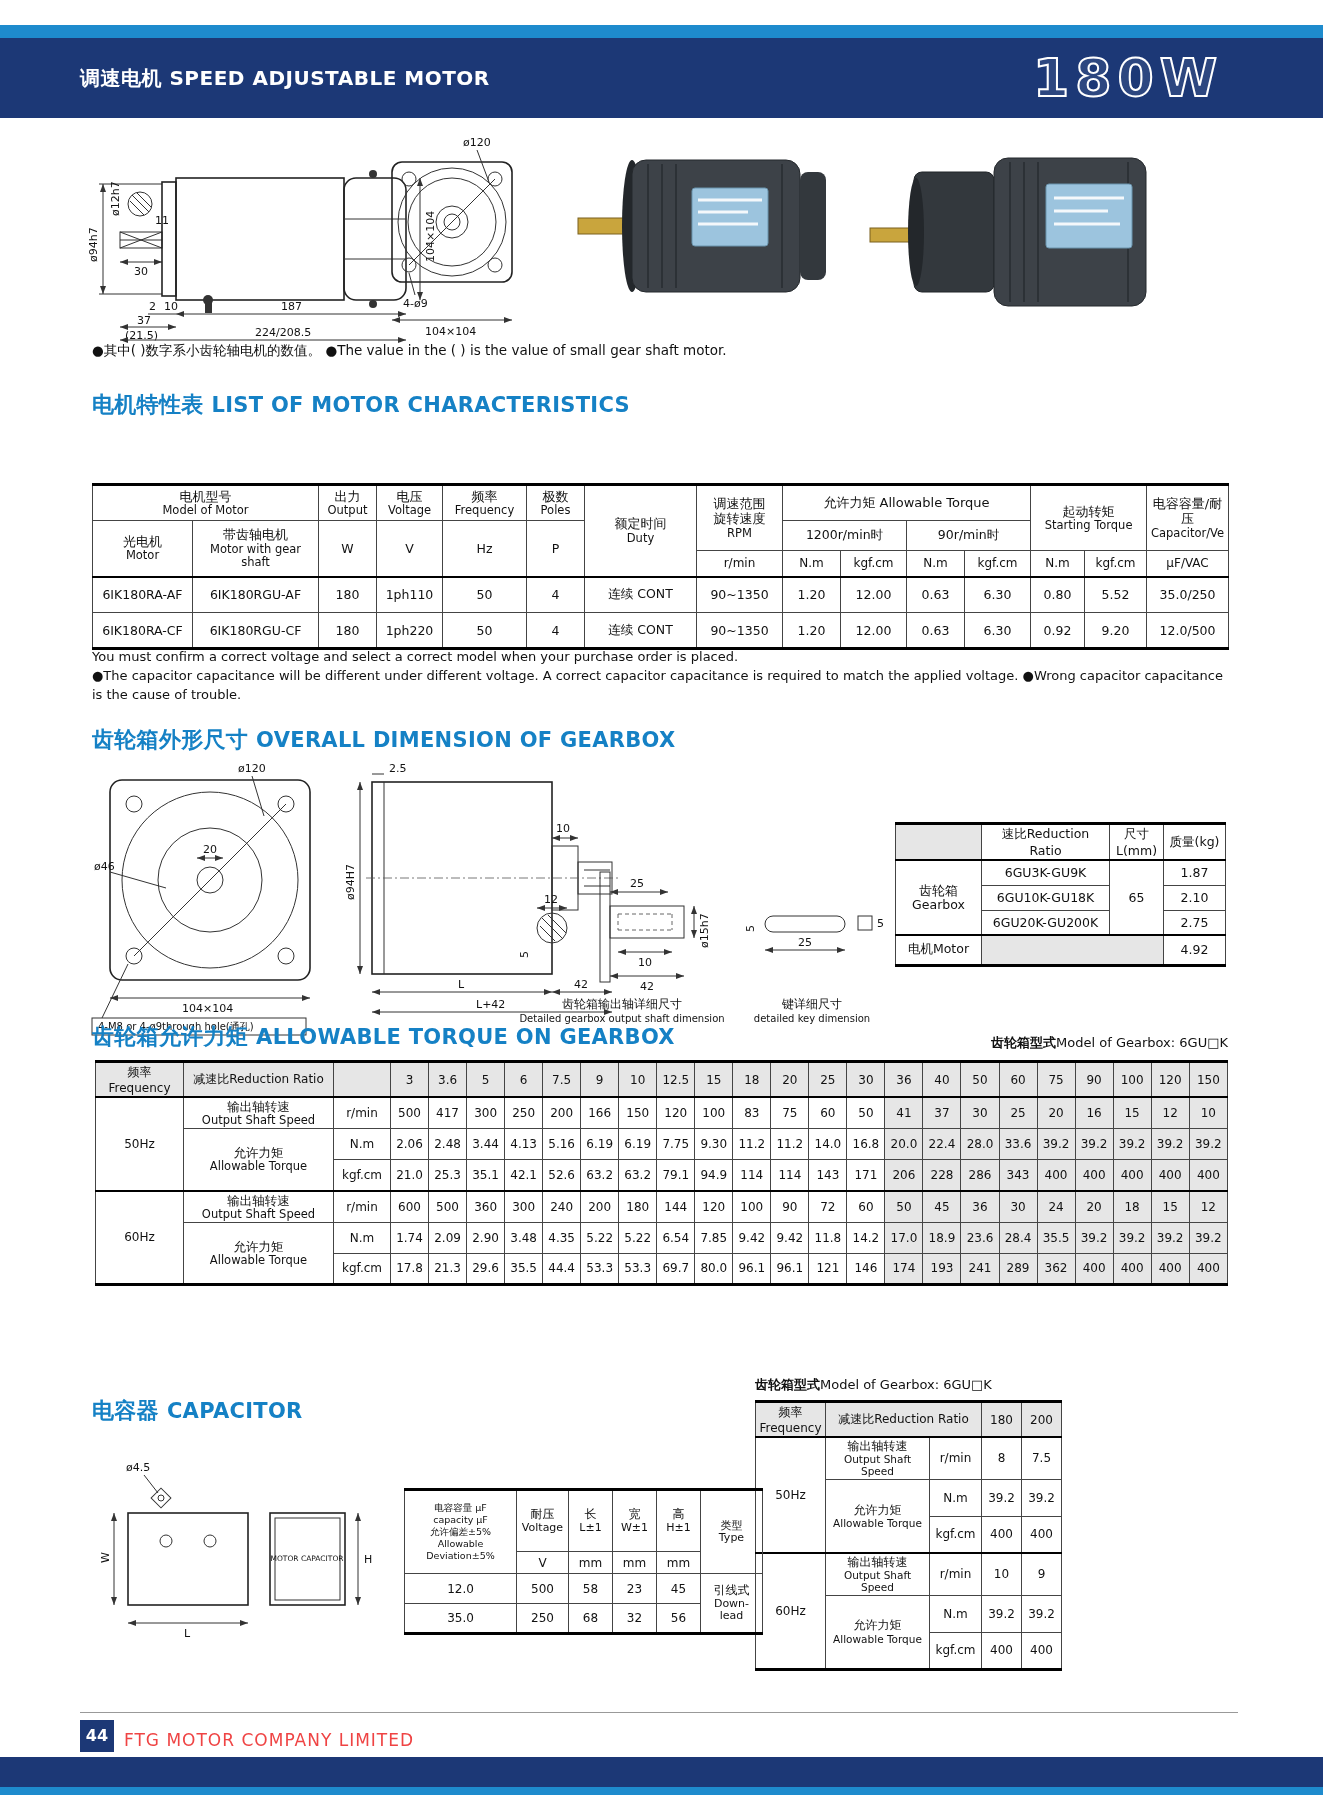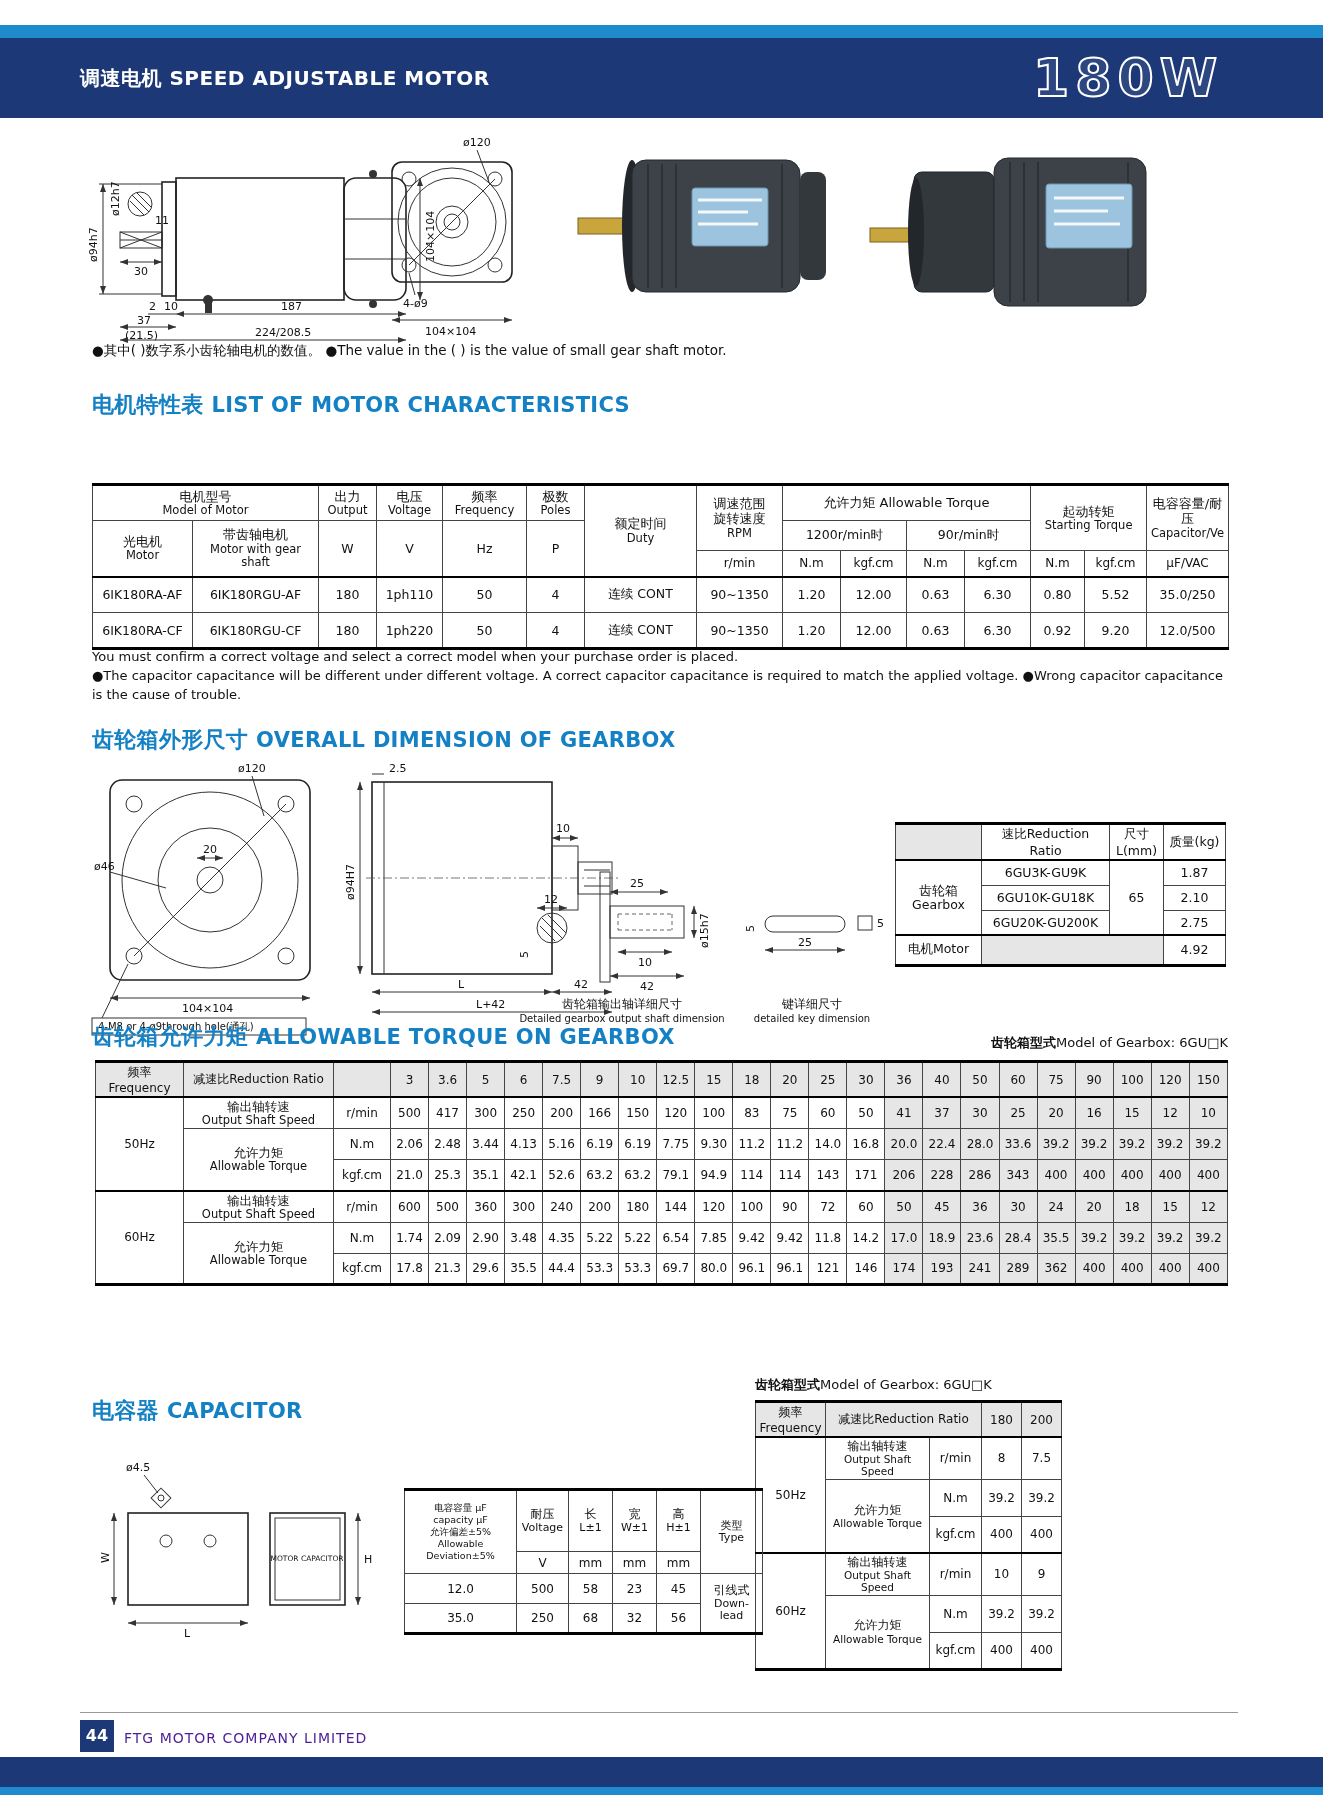--- a/index.html
+++ b/index.html
@@ -38,21 +38,21 @@
   tr.hdr td{background:#e6e6e6;}
   #t3 td{font-size:12px;padding:1px 1px;}
   #hr-table td{font-size:12px;}
   #cap-table td{font-size:12px;}
   #cap-table .cs{font-size:9.5px;display:block;line-height:1.25;}
   #gb-table td{font-size:12.5px;}
   
   #foot-rule{left:80px;top:1712px;width:1158px;height:0;border-top:1px solid #999;}
   #page-box{left:80px;top:1720px;width:34px;height:32px;background:#1c3876;color:#fff;
             font-weight:bold;font-size:16px;text-align:center;line-height:32px;}
-  #company{left:124px;top:1730px;font-size:14px;letter-spacing:1px;color:#4c1d95;}
+  #company{left:124px;top:1730px;font-size:17px;letter-spacing:1px;color:#ef4444;}
   #bar-bottom{left:0;top:1757px;width:1323px;height:30px;background:#1c3876;}
   #bar-bottom2{left:0;top:1787px;width:1323px;height:8px;background:#1e8bcd;}
 </style>
 </head>
 <body>
 
 <svg width="0" height="0" style="position:absolute">
   <defs>
     <marker id="ar" orient="auto-start-reverse" markerWidth="9" markerHeight="8" refX="8" refY="3">
       <path d="M0,0L8,3L0,6z" fill="#333"></path>

